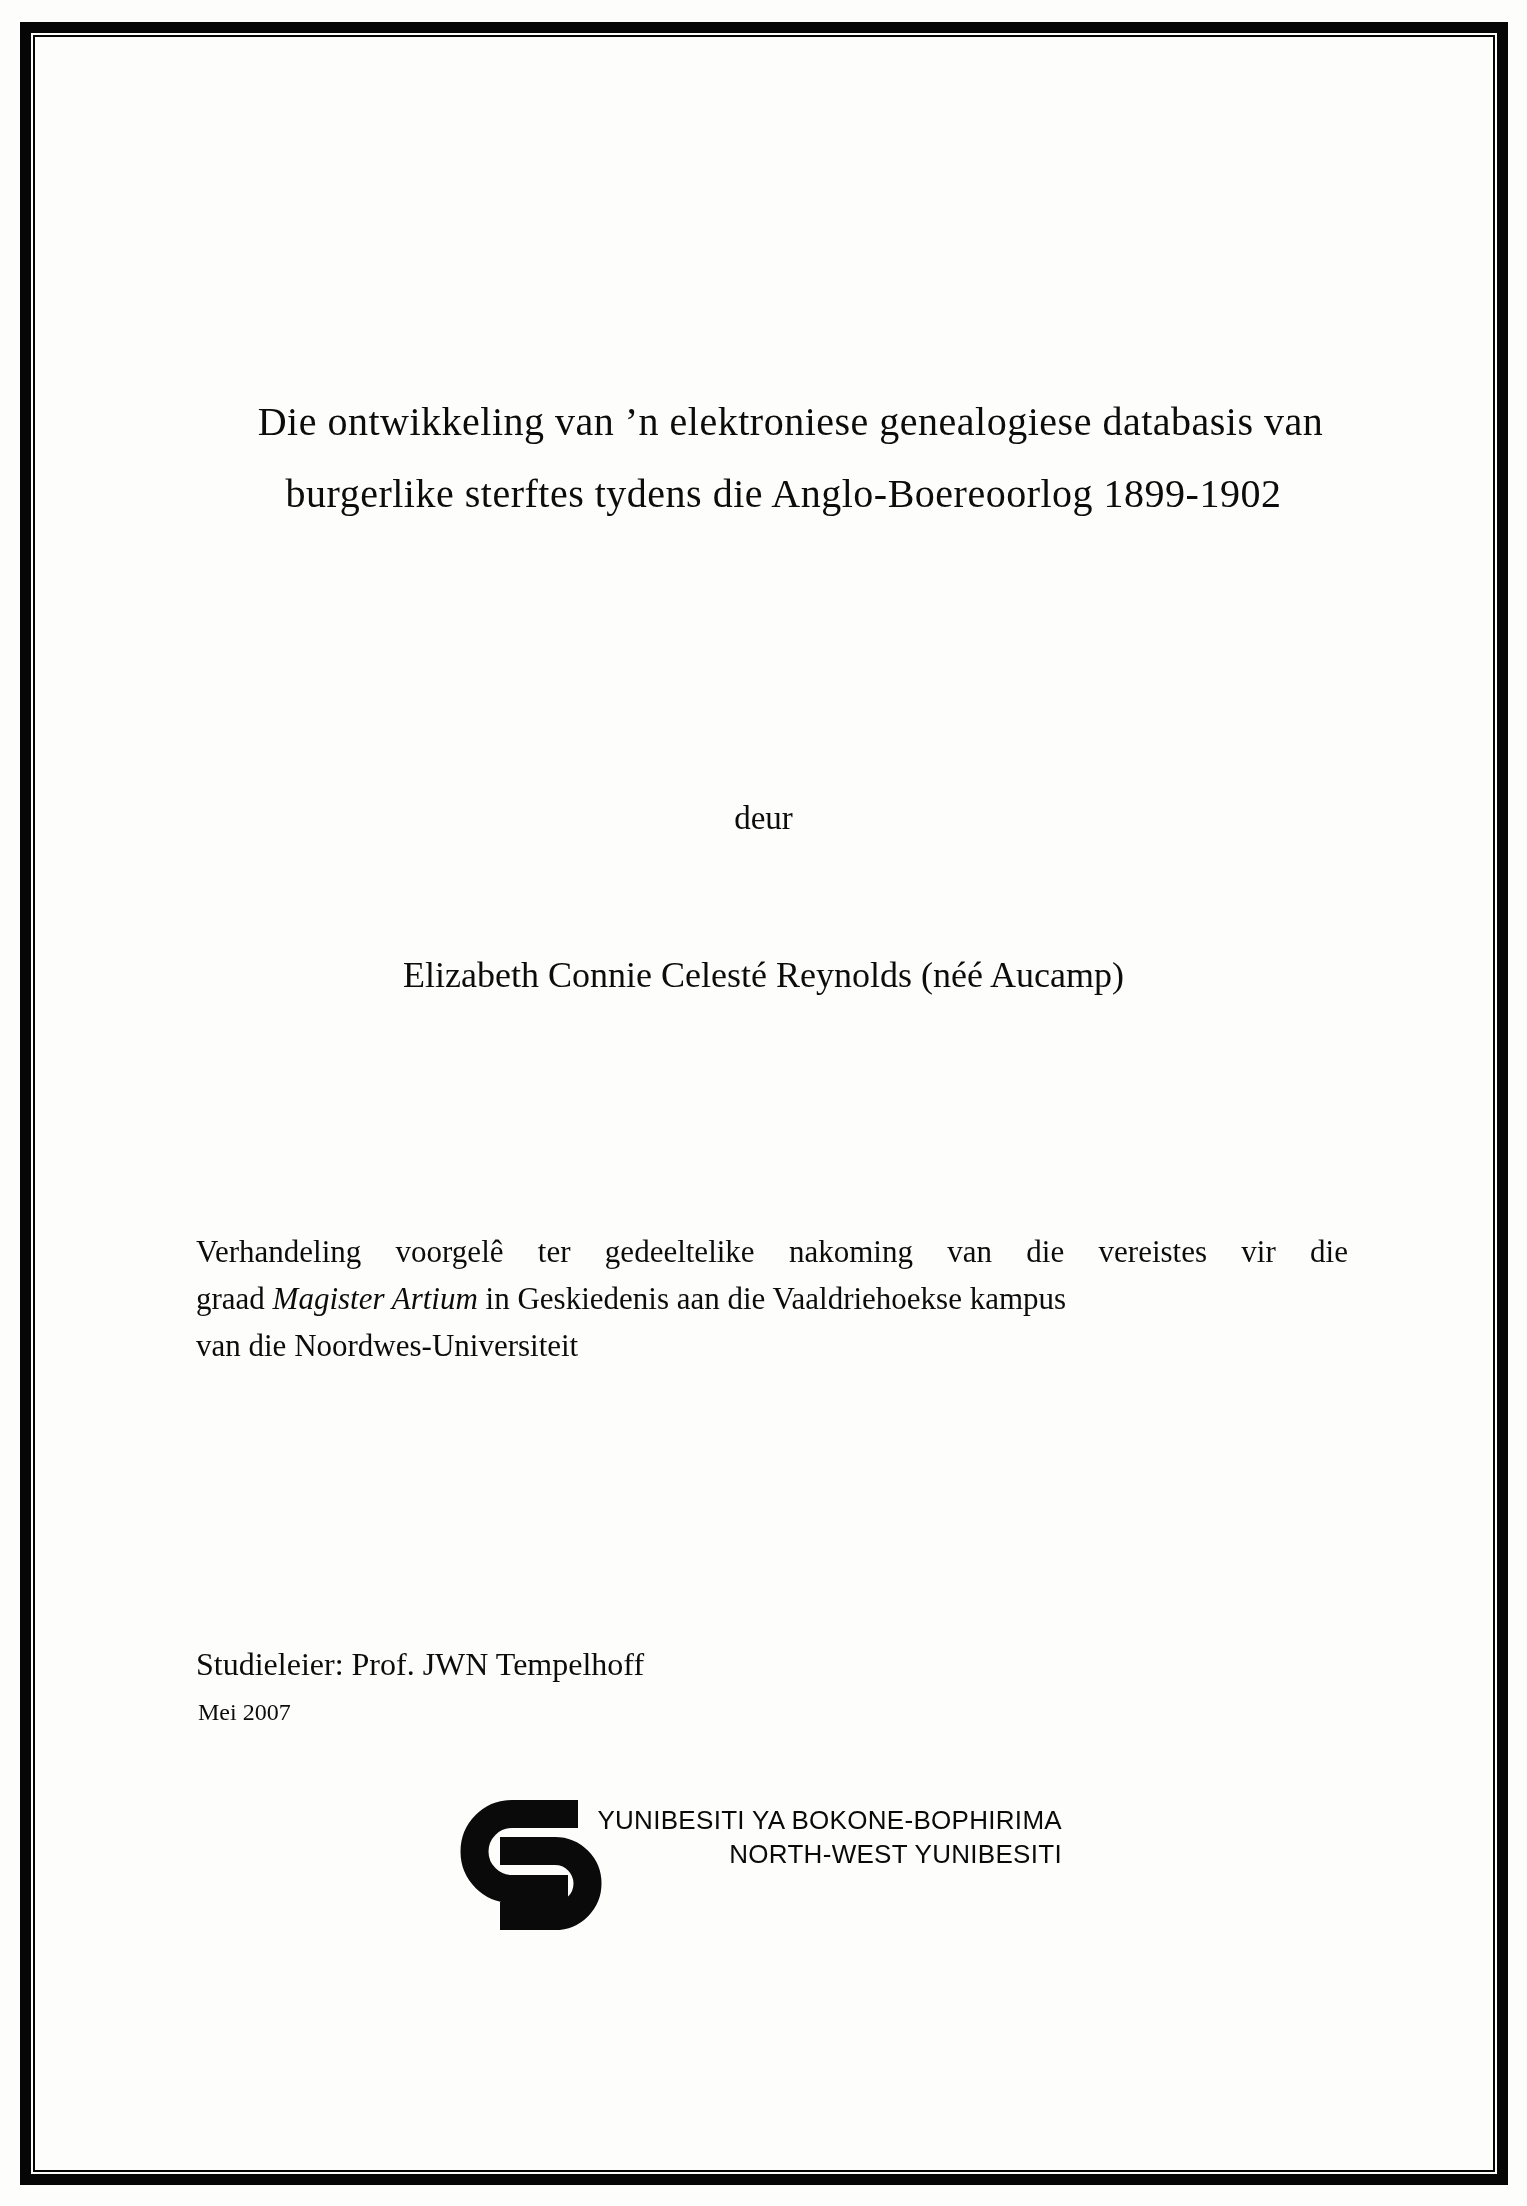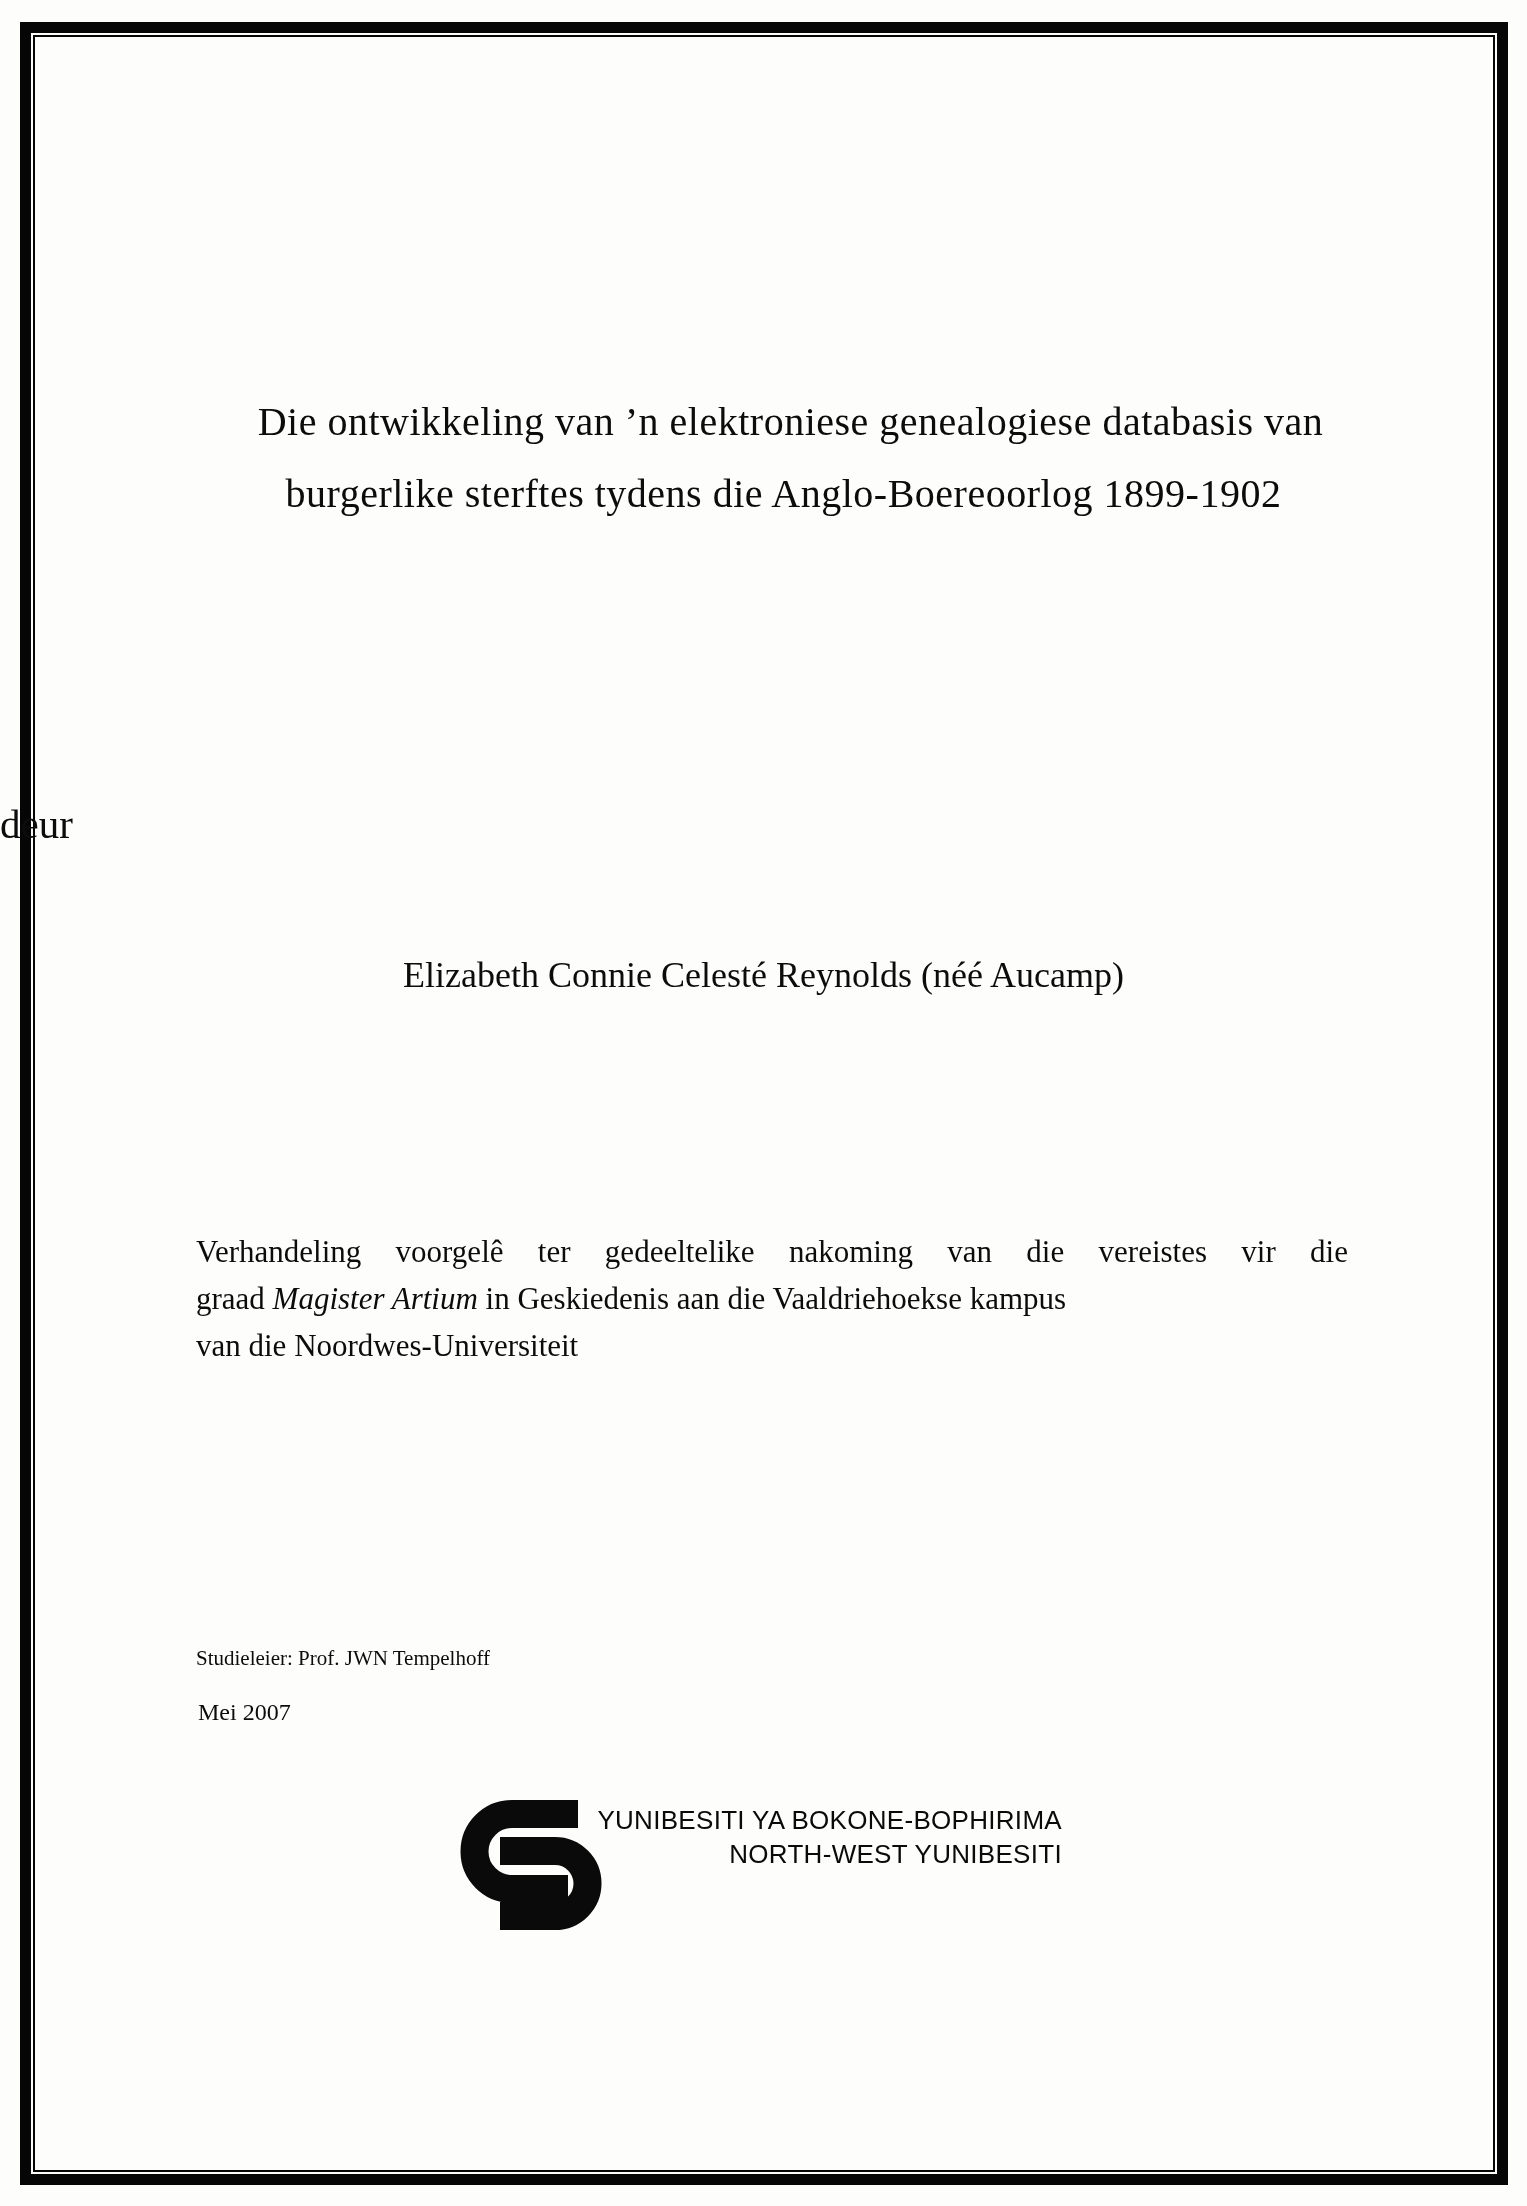--- a/index.html
+++ b/index.html
@@ -33,22 +33,22 @@
     text-align: center;
     font-size: 40px;
     letter-spacing: 0.5px;
     white-space: nowrap;
   }
   #title-line-1 { top: 398px; margin-left: 27px; }
   #title-line-2 { top: 470px; padding-left: 20px; }
   #deur-label {
     position: absolute;
     top: 800px; left: 0; width: 100%;
-    text-align: left;
-    font-size: 41px;
+    text-align: center;
+    font-size: 33px;
   }
   #author-name {
     position: absolute;
     top: 954px; left: 0; width: 100%;
     text-align: center;
     font-size: 36px;
     white-space: nowrap;
   }
   #description {
     position: absolute;
@@ -59,21 +59,21 @@
   }
   #description .justified {
     text-align: justify;
     text-align-last: justify;
     width: 100%;
   }
   #description .italic { font-style: italic; }
   #supervisor-line {
     position: absolute;
     top: 1646px; left: 196px;
-    font-size: 21px;
+    font-size: 32px;
   }
   #date-line {
     position: absolute;
     top: 1699px; left: 198px;
     font-size: 24px;
   }
   #logo {
     position: absolute;
     left: 460px; top: 1798px;
     width: 620px; height: 140px;

